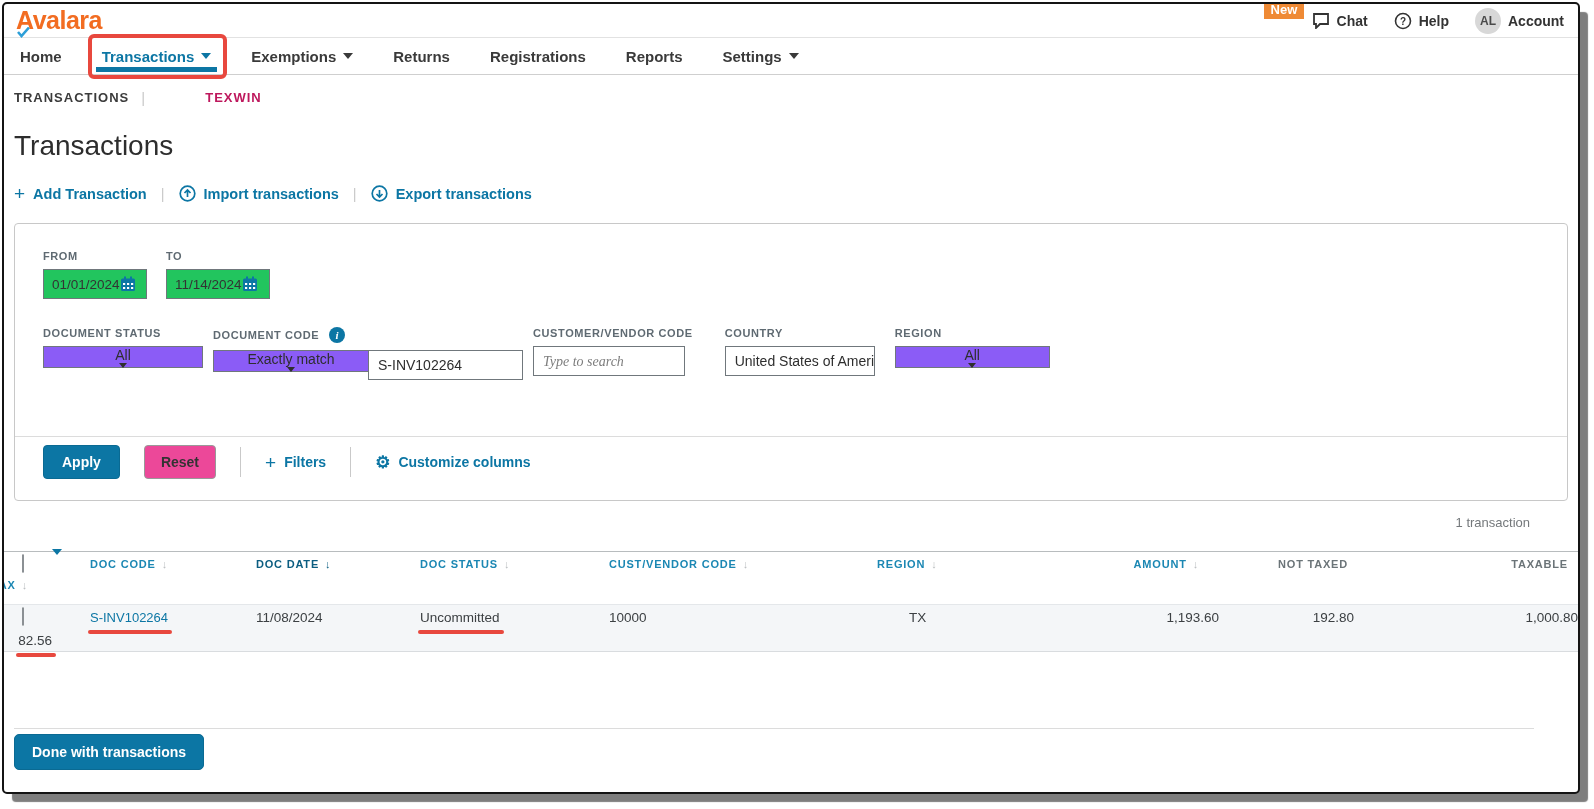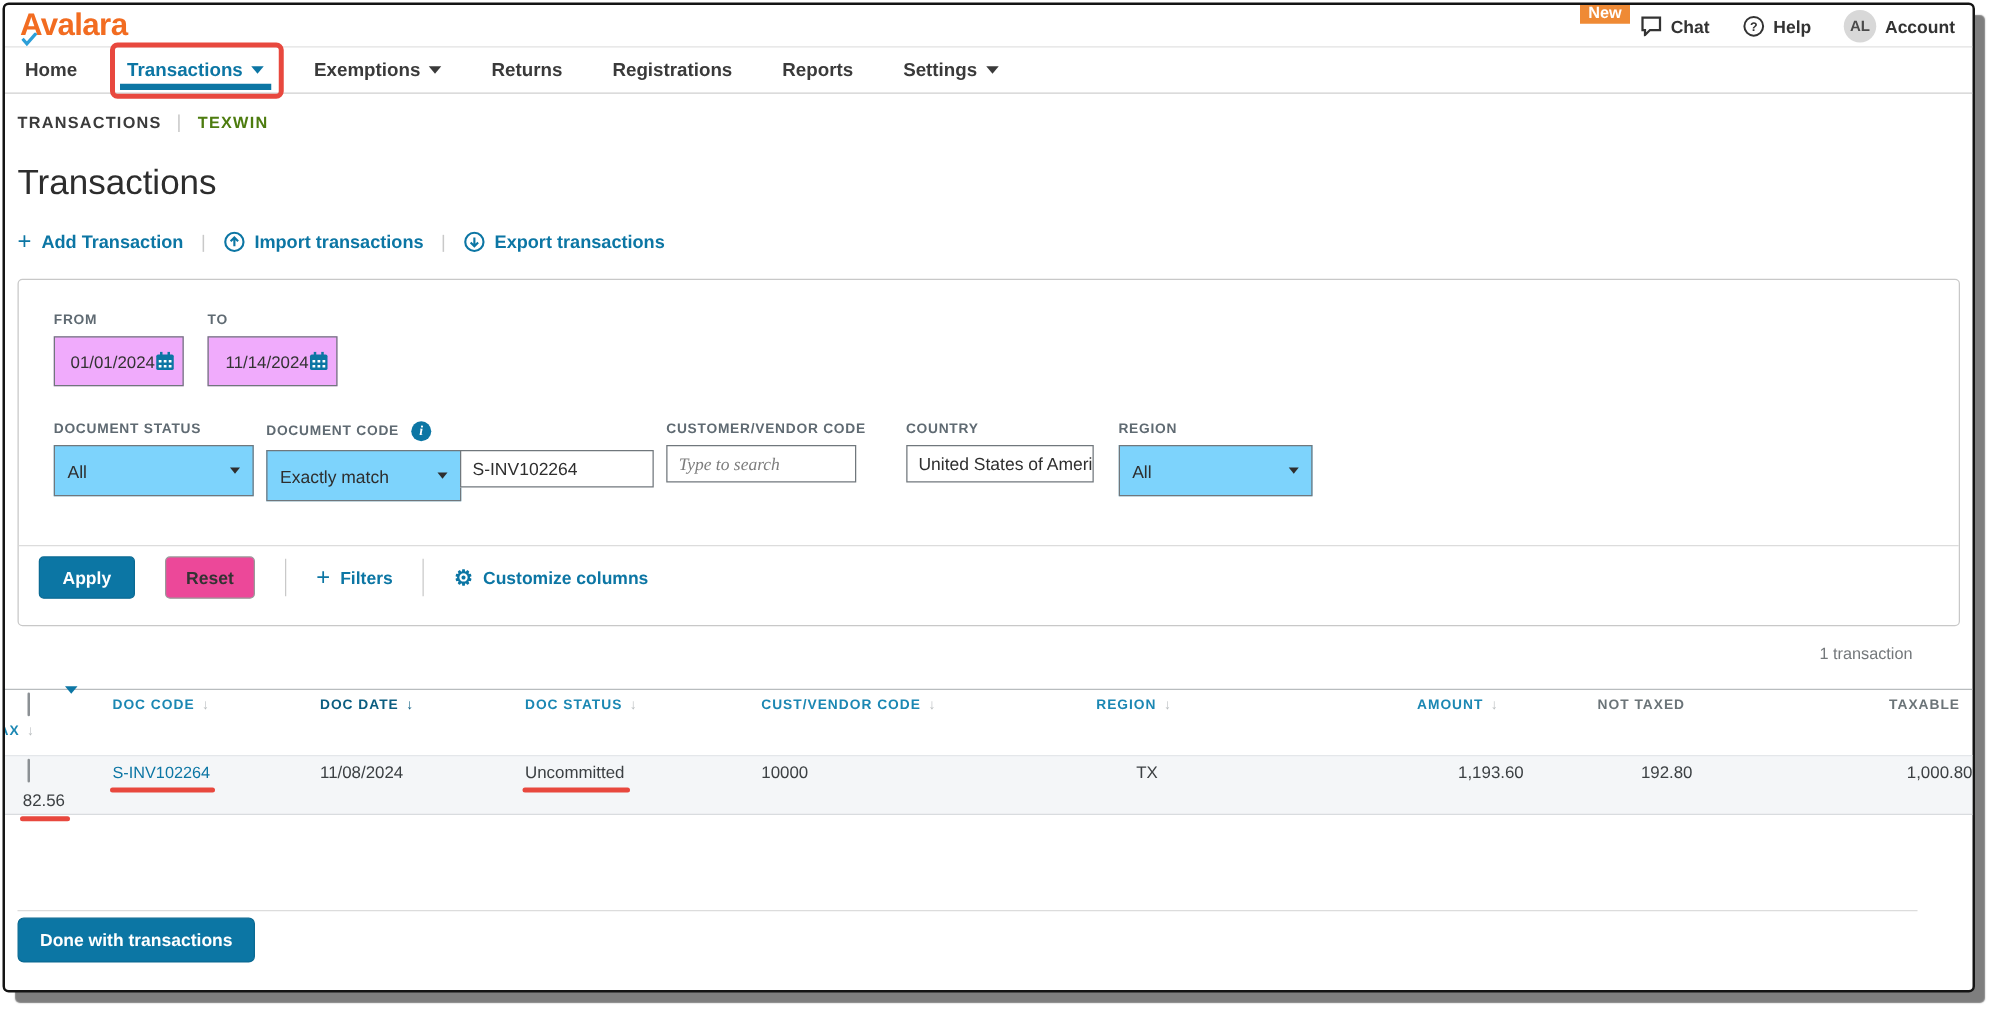--- a/index.html
+++ b/index.html
@@ -24,47 +24,47 @@
   .nav-item { position: relative; display: flex; align-items: center; gap: 7px; padding: 0 6px; margin-right: 28px; font-size: 15px; font-weight: 700; color: #3a3a3a; cursor: pointer; }
   .nav-item .caret { width: 0; height: 0; border-left: 5px solid transparent; border-right: 5px solid transparent; border-top: 6px solid #3a3a3a; }
   .nav-item.active { color: #0c76a4; }
   .nav-item.active .caret { border-top-color: #0c76a4; }
   .nav-item.active .active-bar { position: absolute; left: 0; right: 0; bottom: 2px; height: 5px; background: #0c76a4; }
   .annotation-box { position: absolute; left: -8px; right: -10px; top: -4px; bottom: -5px; border: 4px solid #e8483e; border-radius: 6px; pointer-events: none; }
   
   .breadcrumb { display: flex; align-items: center; gap: 12px; padding: 14px 10px 0 10px; font-size: 13px; font-weight: 700; letter-spacing: 1px; }
   .breadcrumb .primary { color: #3b3b3b; }
   .breadcrumb .sep { color: #c9c9c9; font-weight: 400; font-size: 15px; }
-  .breadcrumb .secondary { color: #4d7c0f; }
+  .breadcrumb .secondary { color: #be185d; margin-left: 47px; }
   
   .page-title { padding: 24px 10px 0 10px; font-size: 28px; font-weight: 400; color: #2d2d2d; }
   .actions { display: flex; align-items: center; gap: 14px; padding: 22px 10px 0 10px; font-size: 14.5px; font-weight: 700; color: #0c76a4; }
   .action-link { display: flex; align-items: center; gap: 8px; cursor: pointer; color: #0c76a4; }
   .action-sep { color: #c9c9c9; font-weight: 400; }
   .plus-glyph { font-size: 19px; font-weight: 400; line-height: 1; }
   
   .filter-panel { margin: 20px 10px 0 10px; border: 1px solid #c8c8c8; border-radius: 4px; height: 278px; padding: 26px 28px 0 28px; position: relative; }
   .field-label { font-size: 11px; font-weight: 700; color: #5f6a72; letter-spacing: 0.6px; margin-bottom: 7px; display: flex; align-items: center; gap: 10px; }
   .row1 { display: flex; align-items: flex-end; }
   .date-group { margin-right: 19px; }
-  .date-box { display: flex; align-items: center; justify-content: flex-end; width: 104px; height: 40px; border: 1px solid #70777c; padding: 0 6px 0 8px; font-size: 13.5px; color: #333; background: #f0abfc; }
+  .date-box { display: flex; align-items: center; justify-content: flex-start; width: 104px; height: 30px; border: 1px solid #70777c; padding: 0 6px 0 8px; font-size: 13.5px; color: #333; background: #22c55e; }
   .quick-ranges { display: flex; align-items: center; margin-left: 32px; height: 30px; gap: 16px; }
   .quick-link { font-size: 13px; font-weight: 700; color: #11566f; cursor: pointer; white-space: nowrap; }
   .vsep { width: 1px; height: 22px; background: #c9c9c9; }
   .quick-pill { font-size: 13px; font-weight: 700; color: #11566f; background: #d4ecf7; border: 1px solid #49a7d4; border-radius: 16px; padding: 7px 15px; cursor: pointer; white-space: nowrap; }
   .row2 { display: flex; align-items: flex-start; margin-top: 28px; }
-  .select-box { display: flex; align-items: center; justify-content: space-between; height: 41px; border: 1px solid #70777c; background: #7dd3fc; padding: 0 10px; font-size: 14px; color: #2e2e2e; cursor: pointer; }
+  .select-box { display: flex; align-items: center; justify-content: space-between; height: 22px; border: 1px solid #70777c; background: #8b5cf6; padding: 0 10px; font-size: 14px; color: #2e2e2e; cursor: pointer; flex-direction: column; }
   .select-caret { width: 0; height: 0; border-left: 4px solid transparent; border-right: 4px solid transparent; border-top: 5px solid #2e2e2e; }
   .text-box { height: 30px; border: 1px solid #70777c; background: #fff; padding: 0 9px; font-size: 14px; color: #2e2e2e; display: flex; align-items: center; }
   .search-input { height: 30px; width: 152px; border: 1px solid #70777c; padding: 0 9px; font-size: 14px; color: #2e2e2e; font-family: "Liberation Sans", sans-serif; }
   .search-input::placeholder { font-style: italic; color: #7d7d7d; font-family: "Liberation Serif", serif; }
   .info-icon { width: 16px; height: 16px; border-radius: 50%; background: #0c76a4; color: #fff; font-size: 11px; font-weight: 700; display: inline-flex; align-items: center; justify-content: center; font-family: "Liberation Serif", serif; font-style: italic; cursor: pointer; }
   .text-cursor { display: inline-block; width: 1px; height: 16px; background: #222; margin-left: 1px; }
   .panel-divider { position: absolute; left: 0; right: 0; top: 212px; height: 1px; background: #dcdcdc; }
-  .row3 { position: absolute; top: 221px; left: 16px; display: flex; align-items: center; gap: 24px; }
+  .row3 { position: absolute; top: 221px; left: 28px; display: flex; align-items: center; gap: 24px; }
   .btn-primary { background: #0c76a4; color: #fff; border: 1px solid #0a6a93; border-radius: 4px; font-size: 14px; font-weight: 700; padding: 8px 18px; cursor: pointer; font-family: "Liberation Sans", sans-serif; }
   .btn-secondary { background: #ec4899; color: #333; border: 1px solid #999; border-radius: 4px; font-size: 14px; font-weight: 700; padding: 8px 16px; cursor: pointer; font-family: "Liberation Sans", sans-serif; }
   .inline-link { display: flex; align-items: center; gap: 8px; color: #0c76a4; font-size: 14px; font-weight: 700; cursor: pointer; }
   .gear-glyph { font-size: 17px; line-height: 1; }
   
   .count-row { text-align: right; padding: 14px 48px 0 0; font-size: 13px; color: #74787b; }
   .table { margin-top: 21px; }
   .t-grid { display: grid; grid-template-columns: 48px 38px 166px 164px 189px 268px 202px 140px 135px 1fr; align-items: center; }
   .t-head { border-top: 1px solid #b8bcbe; height: 43px; }
   .th { font-size: 11px; font-weight: 700; letter-spacing: 0.8px; color: #1b87b3; display: flex; align-items: center; gap: 6px; cursor: pointer; }

